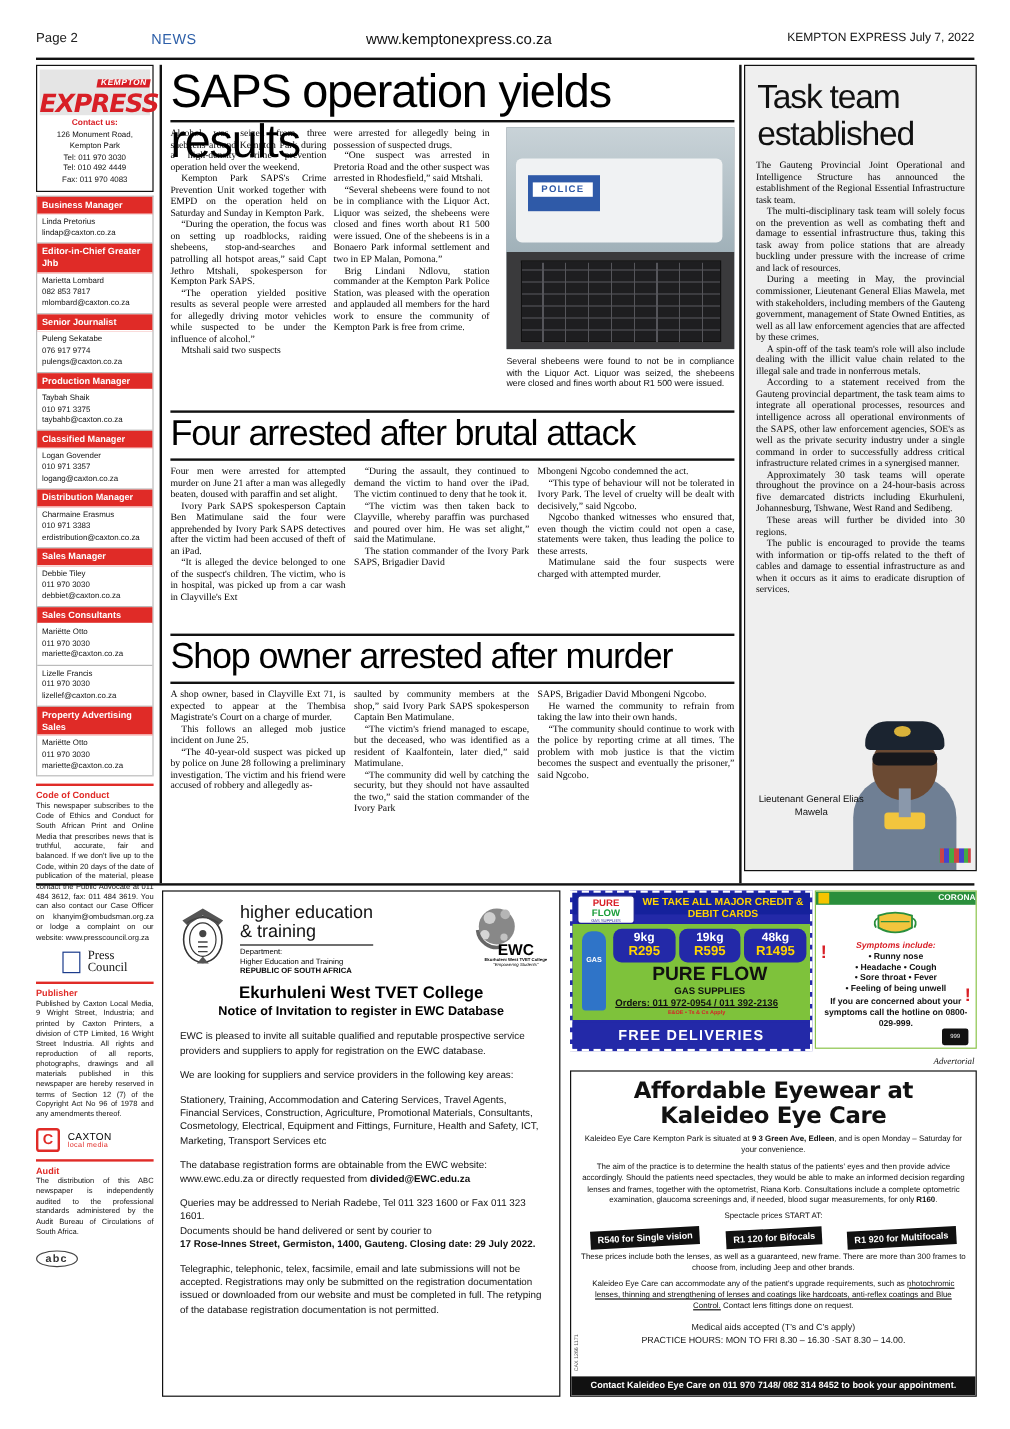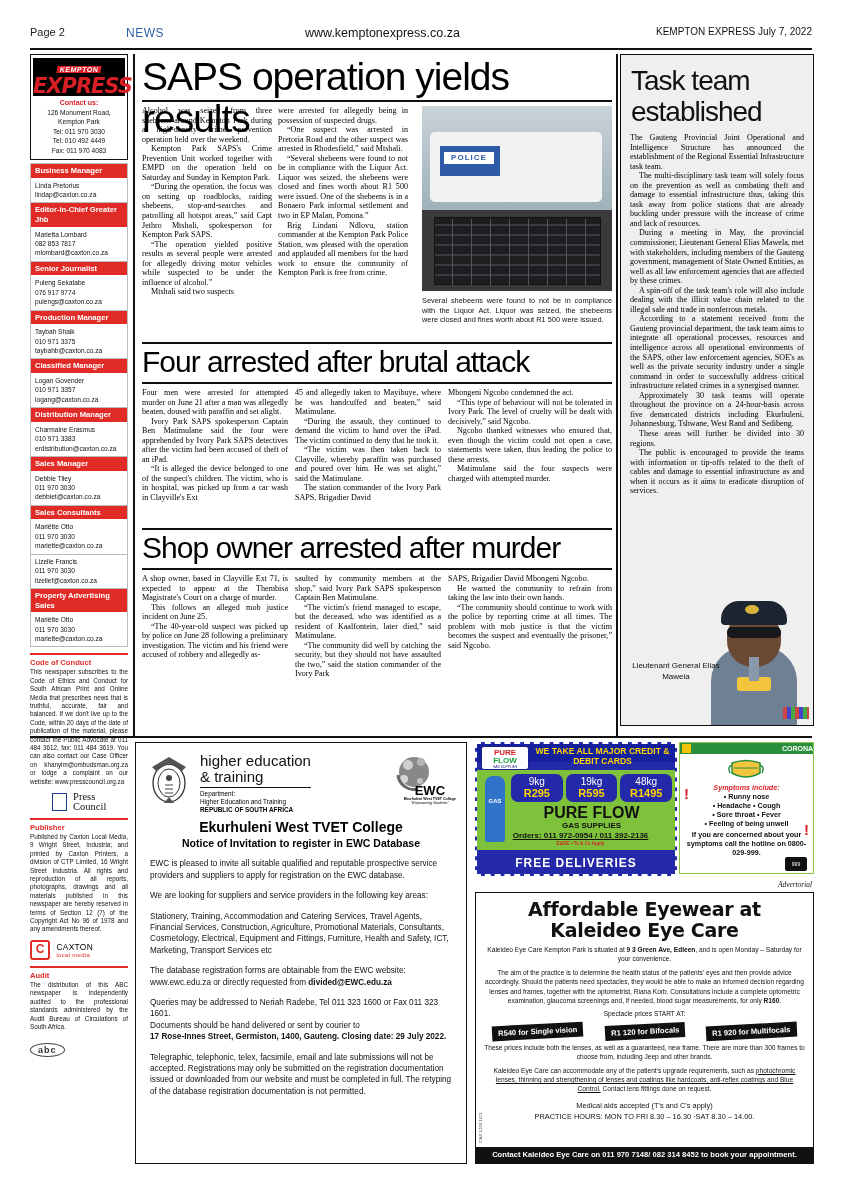--- a/index.html
+++ b/index.html
@@ -10,21 +10,21 @@
   .topbar{position:absolute;left:30px;top:26px;width:782px;height:20px;}
   .topbar .pg{position:absolute;left:0;top:0;font-size:11px;color:#222;}
   .topbar .news{position:absolute;left:96px;top:0;font-size:12px;color:#2d5fa8;letter-spacing:.5px;}
   .topbar .url{position:absolute;left:275px;top:0;font-size:12.5px;color:#111;}
   .topbar .right{position:absolute;right:0;top:0;font-size:10px;color:#111;white-space:nowrap;}
   .rule-top{position:absolute;left:30px;top:48px;width:782px;height:2px;background:#111;}
 
   
   .sidebar{position:absolute;left:30px;top:54px;width:98px;}
   .logo-box{border:1px solid #111;background:#fff;padding:3px 2px 4px 2px;}
-  .logo{background:#000000;text-align:center;}
+  .logo{background:#e5e5e5;text-align:right;}
   .logo .l1{display:inline-block;background:#d81f26;color:#fff;font-weight:bold;font-size:7px;
             letter-spacing:.5px;padding:0 3px;transform:skewX(-10deg);}
   .logo .l2{color:#d81f26;font-weight:bold;font-size:21px;font-style:italic;line-height:20px;
             letter-spacing:-1px;font-family:"DejaVu Sans",sans-serif;}
   .contact{font-size:6.6px;text-align:center;line-height:9.5px;color:#111;padding-top:2px;}
   .contact .cu{color:#d81f26;font-weight:bold;font-size:7px;}
 
   .staff{margin-top:3px;border:1px solid #bbb;border-bottom:none;}
   .st-h{background:#e02b27;color:#fff;font-weight:bold;font-size:7.6px;line-height:9.6px;
         padding:2px 4px;border-bottom:1px solid #fff;}
@@ -91,21 +91,21 @@
   .pf-badge .a{color:#d81f26;font-weight:bold;font-size:8px;line-height:8px;display:block;margin-top:2px;}
   .pf-badge .b{color:#1b9e3a;font-weight:bold;font-size:8px;line-height:8px;display:block;}
   .pf-badge .c{color:#1b1f8f;font-size:3.4px;display:block;}
   .gas-top .t1{position:absolute;left:55px;top:2px;right:2px;color:#ffd400;font-weight:bold;
                font-size:8.6px;text-align:center;line-height:10px;}
   .gas-green{position:absolute;left:0;top:26px;width:100%;height:80px;background:#7ec23b;}
   .cyl{position:absolute;left:8px;top:6px;width:20px;height:66px;background:#2f74c8;border-radius:8px 8px 3px 3px;}
   .cyl span{position:absolute;left:0;right:0;top:22px;color:#fff;font-size:6px;font-weight:bold;text-align:center;}
   .prices{position:absolute;left:34px;top:4px;right:3px;display:flex;gap:3px;}
   .pr{flex:1;background:#2329a8;border-radius:7px;text-align:center;padding:2px 0 3px 0;}
-  .pr .k{color:#fff;font-weight:normal;font-size:10px;line-height:11px;}
+  .pr .k{color:#fff;font-weight:bold;font-size:10px;line-height:11px;}
   .pr .v{color:#ffd400;font-weight:bold;font-size:11px;line-height:12px;}
   .pf-big{position:absolute;left:34px;top:34px;right:3px;text-align:center;color:#111;font-weight:bold;
           font-size:16px;line-height:17px;}
   .pf-sm{position:absolute;left:34px;top:51px;right:3px;text-align:center;color:#111;font-weight:bold;font-size:8px;}
   .pf-ord{position:absolute;left:12px;top:61px;right:3px;text-align:center;color:#111;font-weight:bold;
           font-size:8px;text-decoration:underline;}
   .pf-tc{position:absolute;left:12px;top:71px;right:3px;text-align:center;color:#d81f26;font-size:4.6px;font-weight:bold;}
   .gas-bot{position:absolute;left:0;bottom:0;width:100%;height:22px;background:#2329a8;color:#fff;
            font-weight:bold;font-size:12px;text-align:center;line-height:22px;letter-spacing:1px;}
 
@@ -294,21 +294,20 @@
   <div class="vrule" style="left:142px;top:342px;width:470px;height:1.5px;"></div>
   <div class="hl-xl art-hd" style="position:absolute;left:142px;top:346px;width:470px;">Four arrested after brutal attack</div>
   <div class="vrule" style="left:142px;top:382px;width:470px;height:1.5px;"></div>
 
   <div class="col" id="brutal-c1" style="left:142px;top:388px;width:146px;">
       <p class="first">Four men were arrested for attempted murder on June 21 after a man was allegedly beaten, doused with paraffin and set alight.</p>
       <p>Ivory Park SAPS spokesperson Captain Ben Matimulane said the four were apprehended by Ivory Park SAPS detectives after the victim had been accused of theft of an iPad.</p>
       <p>“It is alleged the device belonged to one of the suspect's children. The victim, who is in hospital, was picked up from a car wash in Clayville's Ext</p>
     </div>
   <div class="col" id="brutal-c2" style="left:295px;top:388px;width:146px;">
-      <p class="first">45 and allegedly taken to Mayibuye, where he was handcuffed and beaten,” said Matimulane.</p>
       <p>“During the assault, they continued to demand the victim to hand over the iPad. The victim continued to deny that he took it.</p>
       <p>“The victim was then taken back to Clayville, whereby paraffin was purchased and poured over him. He was set alight,” said the Matimulane.</p>
       <p>The station commander of the Ivory Park SAPS, Brigadier David</p>
     </div>
   <div class="col" id="brutal-c3" style="left:448px;top:388px;width:164px;">
       <p class="first">Mbongeni Ngcobo condemned the act.</p>
       <p>“This type of behaviour will not be tolerated in Ivory Park. The level of cruelty will be dealt with decisively,” said Ngcobo.</p>
       <p>Ngcobo thanked witnesses who ensured that, even though the victim could not open a case, statements were taken, thus leading the police to these arrests.</p>
       <p>Matimulane said the four suspects were charged with attempted murder.</p>
     </div>

